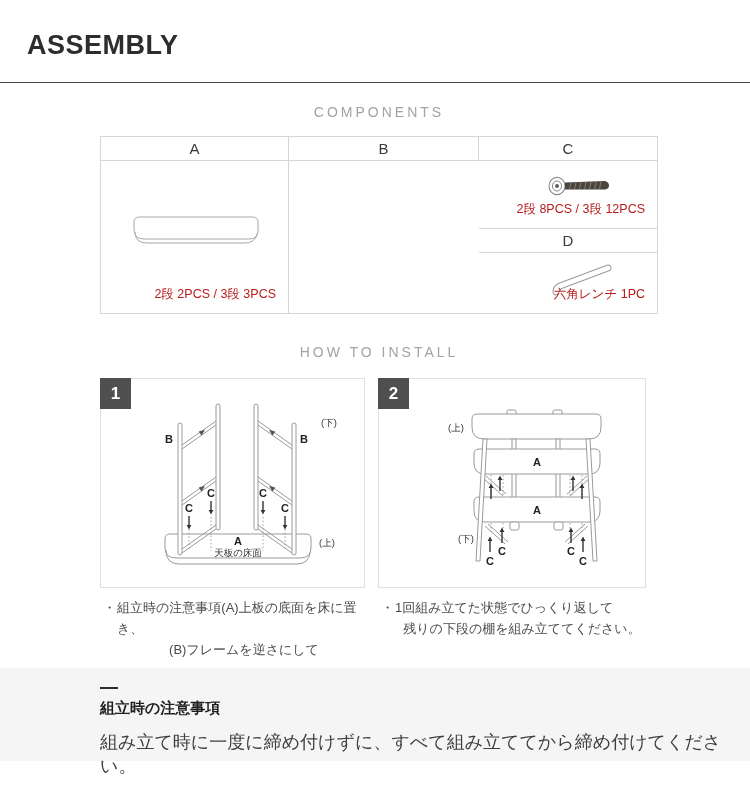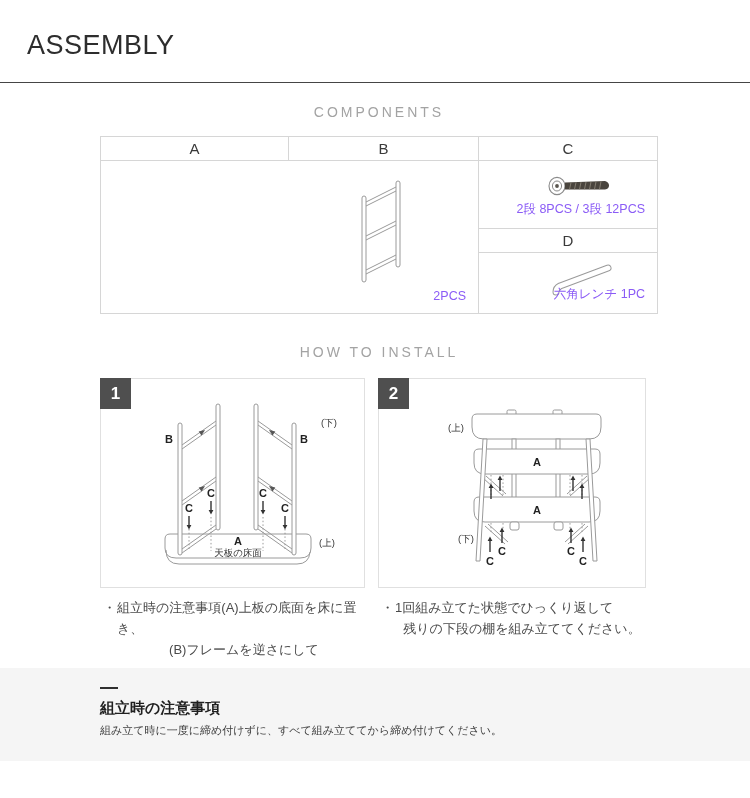--- a/index.html
+++ b/index.html
@@ -1,36 +1,36 @@
 <!DOCTYPE html>
 <html><head>
 <meta charset="utf-8">
 <style>
   html,body{margin:0;padding:0;background:#fff;}
   body{width:750px;height:798px;position:relative;overflow:hidden;
        font-family:"Liberation Sans","DejaVu Sans",sans-serif;color:#2d2d2d;}
   .abs{position:absolute;}
 
   
-  .page-title{left:27px;top:30px;font-size:27px;font-weight:normal;letter-spacing:0.5px;color:#2d2d2d;}
+  .page-title{left:27px;top:30px;font-size:27px;font-weight:bold;letter-spacing:0.5px;color:#2d2d2d;}
   .title-rule{left:0;top:82px;width:750px;height:0;border-top:1px solid #454545;}
 
   
   .sec-heading{left:100px;width:558px;text-align:center;font-size:14px;letter-spacing:3px;color:#a3a3a3;}
   .sec-components{top:104px;}
   .sec-install{top:344px;}
 
   
   .comp-table{left:100px;top:136px;width:558px;height:178px;border:1px solid #d6d6d6;box-sizing:border-box;}
   .cell{position:absolute;box-sizing:border-box;}
   .b-r{border-right:1px solid #d6d6d6;}
   .b-b{border-bottom:1px solid #d6d6d6;}
   .cell-header{display:flex;align-items:center;justify-content:center;
                font-size:15px;color:#3a3a3a;}
-  .qty{position:absolute;right:12px;bottom:10px;font-size:12.5px;color:#8b5cf6;}
+  .qty{position:absolute;right:12px;bottom:10px;font-size:12.5px;color:#b91c1c;}
 
   
   .panel{border:1px solid #e0e0e0;box-sizing:border-box;background:#fff;}
   .panel-1{left:100px;top:378px;width:265px;height:210px;}
   .panel-2{left:378px;top:378px;width:268px;height:210px;}
   .badge{position:absolute;left:-1px;top:-1px;width:31px;height:31px;background:#4f4f4f;
          color:#fff;font-size:17px;font-weight:bold;display:flex;align-items:center;justify-content:center;}
   .diagram{position:absolute;left:0;top:0;}
 
   
@@ -38,21 +38,21 @@
   .caption-1{left:103px;top:597px;width:268px;}
   .caption-2{left:381px;top:597px;width:268px;}
   .cap-first{display:flex;}
   .bullet{width:14px;flex:none;}
   .cap-cont{margin-left:14px;text-align:center;}
 
   
   .notice{left:0;top:668px;width:750px;height:93px;background:#f5f5f5;}
   .notice-dash{position:absolute;left:100px;top:19px;width:18px;height:2px;background:#2f2f2f;}
   .notice-heading{position:absolute;left:100px;top:31px;font-size:15px;font-weight:bold;color:#1f1f1f;}
-  .notice-body{position:absolute;left:100px;top:55px;font-size:11px;color:#3f3f3f;}
+  .notice-body{position:absolute;left:100px;top:62px;font-size:18px;color:#3f3f3f;}
 
   
   svg{display:block;}
   .lbl{font-size:11px;font-weight:bold;fill:#222;}
   .mark{font-size:9.5px;fill:#333;}
   .surface{font-size:9.5px;fill:#333;}
 </style>
 </head>
 <body>
 
@@ -60,35 +60,28 @@
 <div class="abs title-rule"></div>
 
 <div class="abs sec-heading sec-components">COMPONENTS</div>
 
 <div class="abs comp-table">
 
   <div class="cell cell-header b-r b-b" style="left:0;top:0;width:188px;height:24px;">A</div>
   <div class="cell cell-header b-r b-b" style="left:188px;top:0;width:190px;height:24px;">B</div>
   <div class="cell cell-header b-b" style="left:378px;top:0;width:178px;height:24px;">C</div>
 
-
-  <div class="cell b-r" style="left:188px;top:24px;width:190px;height:152px;">
-    <svg class="abs" style="left:57px;top:14px;" width="76" height="118" viewBox="0 0 76 118">
-      <g fill="#fff" stroke="#9a9a9a" stroke-width="1">
-        <rect x="16" y="21" width="4" height="86" rx="2"></rect>
-        <rect x="50" y="6" width="4" height="86" rx="2"></rect>
-      </g>
-      <g fill="none" stroke="#9a9a9a" stroke-width="1">
-        <path d="M20 27 L50 12 M20 31 L50 16"></path>
-        <path d="M20 61 L50 46 M20 65 L50 50"></path>
-        <path d="M20 95 L50 80 M20 99 L50 84"></path>
-      </g>
+  <div class="cell b-r" style="left:0;top:24px;width:188px;height:152px;">
+    <svg class="abs" style="left:30px;top:54px;" width="132" height="32" viewBox="0 0 132 32">
+      <path d="M9 2 H121 Q127 2 127 7 V16 Q127 24 118 24 H13 Q3 24 3 14 V7 Q3 2 9 2 Z" fill="#fff" stroke="#a8a8a8" stroke-width="1"></path>
+      <path d="M4 17 Q4 28 16 28 H114 Q124 28 126 19" fill="none" stroke="#a8a8a8" stroke-width="1"></path>
     </svg>
-    <div class="qty">2PCS</div>
-  </div>
+    <div class="qty">2段 2PCS / 3段 3PCS</div>
+  </div>
+
 
   <div class="cell b-b" style="left:378px;top:24px;width:178px;height:68px;">
     <svg class="abs" style="left:68px;top:12px;" width="66" height="26" viewBox="0 0 66 26">
       <ellipse cx="10" cy="13" rx="8" ry="8.6" fill="#fff" stroke="#8a8a8a" stroke-width="1.1"></ellipse>
       <ellipse cx="10" cy="13" rx="4.6" ry="5" fill="none" stroke="#8a8a8a" stroke-width="1"></ellipse>
       <ellipse cx="10" cy="13" rx="1.9" ry="2.1" fill="#5a564f"></ellipse>
       <path d="M18 9.5 L58 8 Q62 9 62 12.5 Q62 16 58 16.5 L18 16.5 Z" fill="#4a453e"></path>
       <g stroke="#8a8377" stroke-width="0.9">
         <line x1="24" y1="9.6" x2="22.5" y2="16.3"></line>
         <line x1="29" y1="9.4" x2="27.5" y2="16.3"></line>

